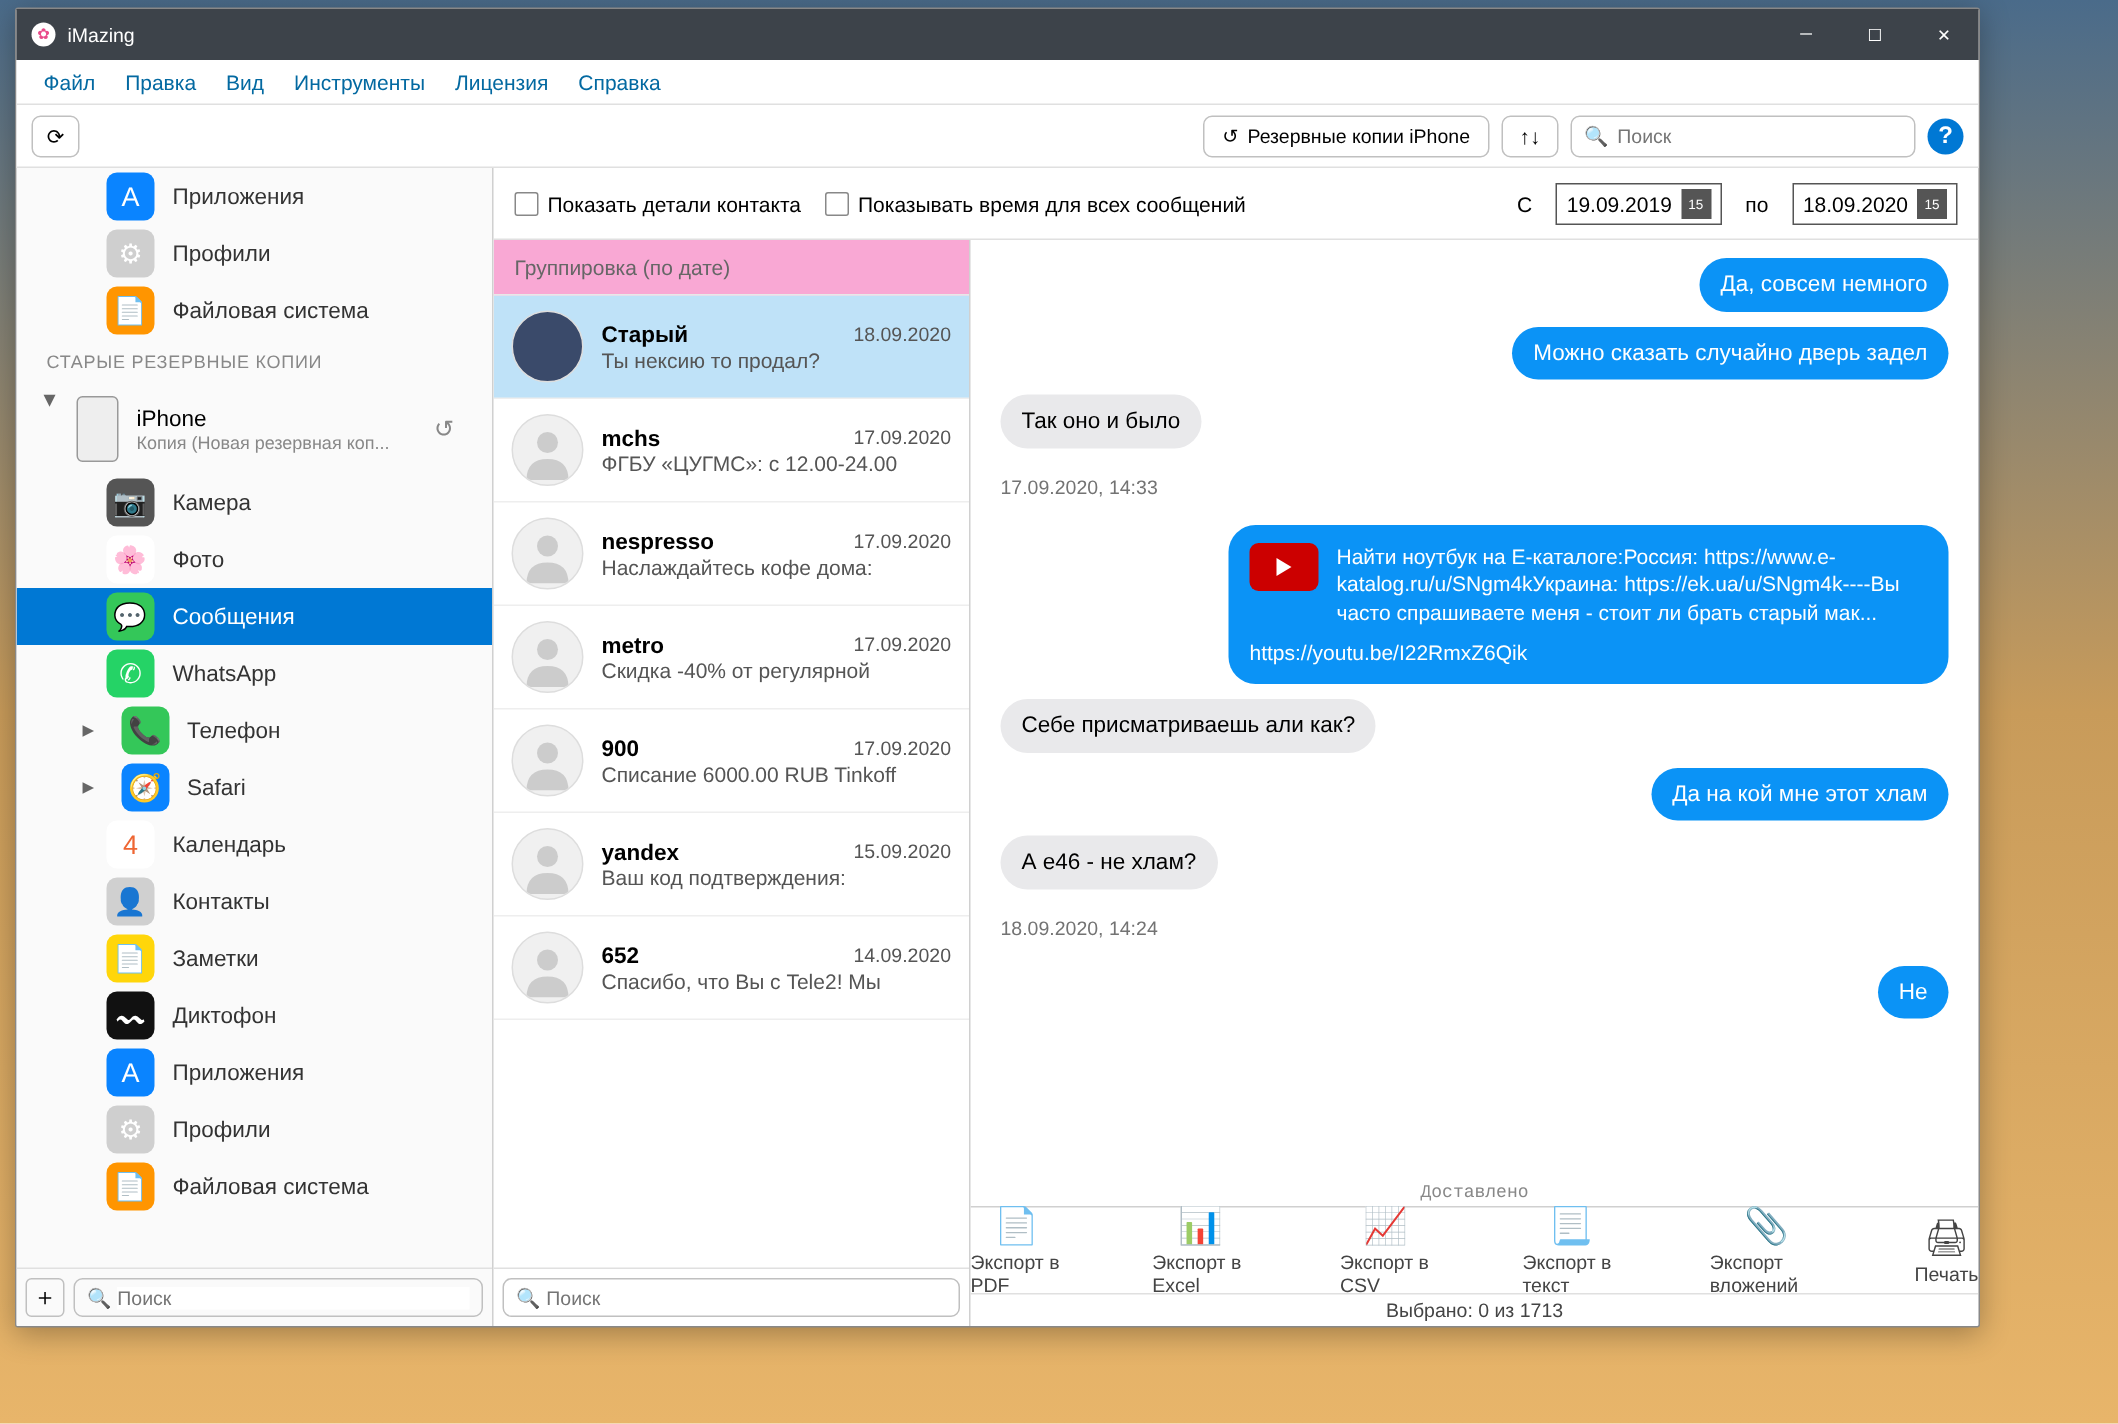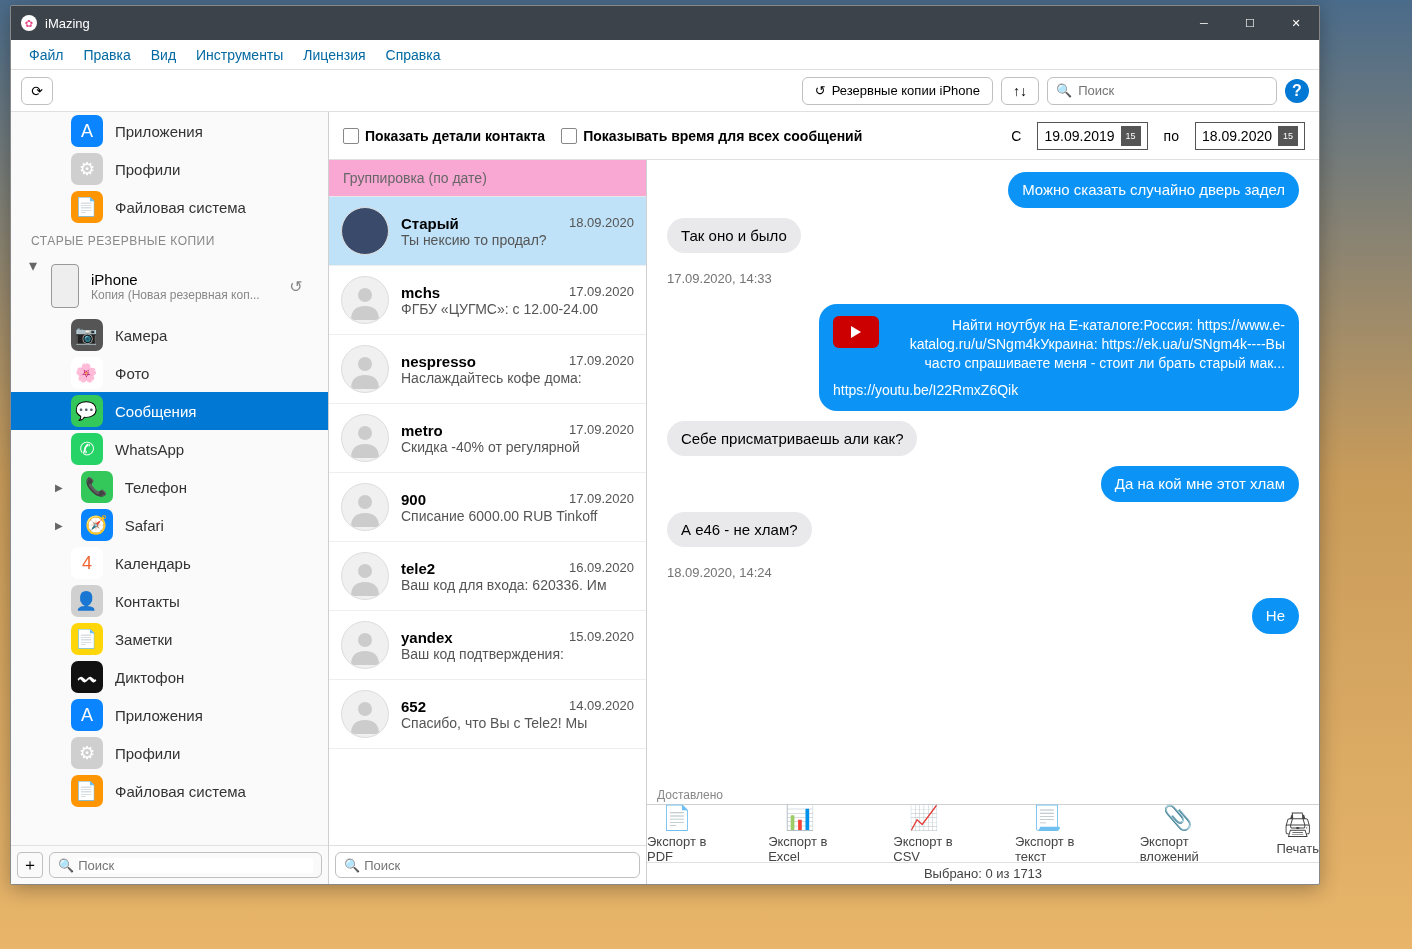--- a/index.html
+++ b/index.html
@@ -33,21 +33,21 @@
 .sb-device-info { flex: 1; }
 .sb-device-name { font-size: 15px; }
 .sb-device-sub { font-size: 12px; color: #888; }
 .sb-history { width: 24px; height: 24px; border-radius: 50%; display: flex; align-items: center; justify-content: center; color: #888; }
 .sb-footer { display: flex; align-items: center; padding: 6px; border-top: 1px solid #e0e0e0; gap: 6px; }
 .sb-add { width: 26px; height: 26px; border: 1px solid #c0c0c0; border-radius: 4px; display: flex; align-items: center; justify-content: center; cursor: pointer; }
 .sb-search { flex: 1; height: 26px; border: 1px solid #c0c0c0; border-radius: 6px; padding: 0 8px; display: flex; align-items: center; gap: 4px; }
 .sb-search input { border: none; outline: none; font-size: 13px; flex: 1; }
 .content { flex: 1; display: flex; flex-direction: column; overflow: hidden; }
 .filters { height: 48px; display: flex; align-items: center; padding: 0 14px; border-bottom: 1px solid #e0e0e0; gap: 16px; font-size: 14px; }
-.chk { display: flex; align-items: center; gap: 6px; font-weight: bold; }
+.chk { display: flex; align-items: center; gap: 6px; }
 .chk-box { width: 16px; height: 16px; border: 1.5px solid #888; border-radius: 2px; }
 .date-input { height: 28px; border: 1.5px solid #555; padding: 0 6px; display: flex; align-items: center; gap: 6px; font-size: 14px; }
 .date-icon { width: 20px; height: 20px; background: #555; color: #fff; display: flex; align-items: center; justify-content: center; font-size: 9px; }
 .conv-area { flex: 1; display: flex; overflow: hidden; }
 .conv-list-wrap { width: 318px; border-right: 1px solid #d0d0d0; display: flex; flex-direction: column; }
 .conv-header { padding: 10px 14px; font-size: 14px; color: #666; border-bottom: 1px solid #e8e8e8; background: #f9a8d4; }
 .conv-list { flex: 1; overflow-y: auto; }
 .conv-item { display: flex; align-items: center; padding: 10px 12px; border-bottom: 1px solid #eee; gap: 12px; cursor: pointer; }
 .conv-item.selected { background: #bfe2f8; }
 .conv-avatar { width: 48px; height: 48px; border-radius: 50%; background: #f0f0f0; border: 1px solid #ddd; display: flex; align-items: center; justify-content: center; overflow: hidden; flex-shrink: 0; }
@@ -64,24 +64,24 @@
 .msg-header { padding: 10px 14px; font-size: 14px; color: #666; border-bottom: 1px solid #e8e8e8; background: #f6f6f6; }
 .messages { flex: 1; overflow-y: auto; padding: 12px 20px; display: flex; flex-direction: column; gap: 10px; }
 .bubble { max-width: 480px; padding: 8px 14px; border-radius: 18px; font-size: 15px; line-height: 1.3; }
 .bubble.out { background: #0b93f6; color: #fff; align-self: flex-end; }
 .bubble.in { background: #e9e9eb; color: #000; align-self: flex-start; }
 .bubble.rich { padding: 12px 14px; }
 .rich-title { margin-bottom: 8px; }
 .rich-body { display: flex; gap: 12px; align-items: flex-start; }
 .yt-thumb { width: 46px; height: 32px; background: #cc0000; border-radius: 6px; display: flex; align-items: center; justify-content: center; flex-shrink: 0; }
 .yt-thumb::after { content: ""; border-left: 10px solid #fff; border-top: 6px solid transparent; border-bottom: 6px solid transparent; }
-.rich-text { font-size: 14px; line-height: 1.35; text-align: right; }
+.rich-text { font-size: 14px; line-height: 1.35; }
 .rich-link { margin-top: 8px; font-size: 14px; }
 .timesep { text-align: left; font-size: 13px; color: #737373; margin: 8px 0; }
-.delivered { text-align: left; font-size: 12px; color: #888; padding: 2px 10px; }
+.delivered { text-align: center; font-size: 12px; color: #888; padding: 2px 10px; font-family: Liberation Mono, monospace; }
 .export-bar { height: 58px; border-top: 1px solid #d0d0d0; display: flex; justify-content: center; align-items: center; gap: 60px; }
 .export-btn { display: flex; flex-direction: column; align-items: center; gap: 2px; font-size: 13px; color: #444; cursor: pointer; }
 .export-icon { font-size: 24px; color: #444; }
 .status-bar { height: 22px; text-align: center; font-size: 13px; color: #444; border-top: 1px solid #e0e0e0; line-height: 22px; }
 .mag-icon { color: #888; font-size: 13px; }
 .tri { color: #666; font-size: 10px; padding-right: 6px; }
 </style>
 </head>
 <body>
 
@@ -308,35 +308,20 @@
               </div>
               <div class="conv-item">
                 <div class="conv-avatar">
                   <svg viewBox="0 0 40 40">
                     <circle cx="20" cy="15" r="7" fill="#ccc"></circle>
                     <path d="M6 40 Q6 26 20 26 Q34 26 34 40 Z" fill="#ccc"></path>
                   </svg>
                 </div>
                 <div class="conv-info">
                   <div class="conv-row1">
-                    <span class="conv-name">tele2</span>
-                    <span class="conv-date">16.09.2020</span>
-                  </div>
-                  <div class="conv-preview">Ваш код для входа: 620336. Им</div>
-                </div>
-              </div>
-              <div class="conv-item">
-                <div class="conv-avatar">
-                  <svg viewBox="0 0 40 40">
-                    <circle cx="20" cy="15" r="7" fill="#ccc"></circle>
-                    <path d="M6 40 Q6 26 20 26 Q34 26 34 40 Z" fill="#ccc"></path>
-                  </svg>
-                </div>
-                <div class="conv-info">
-                  <div class="conv-row1">
                     <span class="conv-name">yandex</span>
                     <span class="conv-date">15.09.2020</span>
                   </div>
                   <div class="conv-preview">Ваш код подтверждения:</div>
                 </div>
               </div>
               <div class="conv-item">
                 <div class="conv-avatar">
                   <svg viewBox="0 0 40 40">
                     <circle cx="20" cy="15" r="7" fill="#ccc"></circle>
@@ -355,20 +340,21 @@
           <div class="conv-search">
             <div class="conv-search-box">
               <span class="mag-icon">🔍</span>
               <input placeholder="Поиск" style="">
             </div>
           </div>
         </div>
 
         <div class="messages-wrap">
           <div class="messages" id="messages">
+              <div class="bubble out">Да, совсем немного</div>
               <div class="bubble out">Можно сказать случайно дверь задел</div>
               <div class="bubble in">Так оно и было</div>
               <div class="timesep">17.09.2020, 14:33</div>
               <div class="bubble out rich">
     <div class="rich-body">
                   <div class="yt-thumb"></div>
     <div class="rich-text">Найти ноутбук на Е-каталоге:Россия: https://www.e-katalog.ru/u/SNgm4kУкраина: https://ek.ua/u/SNgm4k----Вы часто спрашиваете меня - стоит ли брать старый мак...</div>
                 </div>
     <div class="rich-link">https://youtu.be/I22RmxZ6Qik</div>
               </div>

